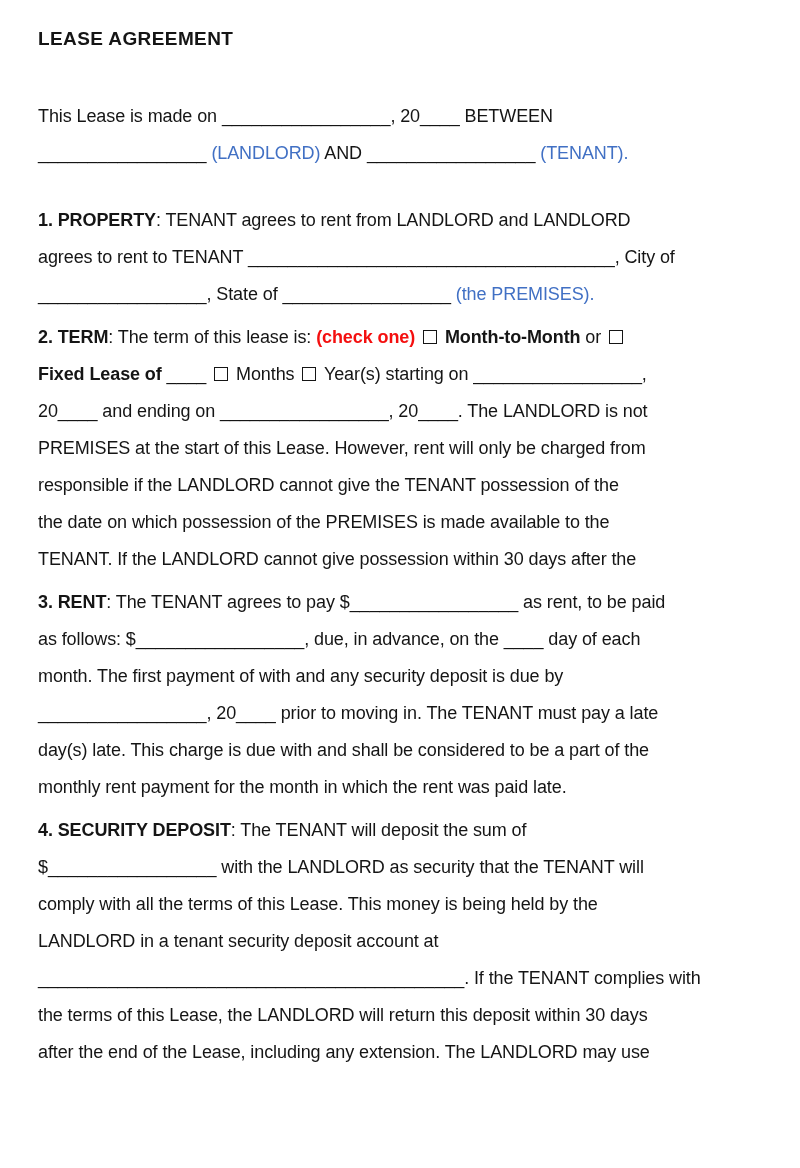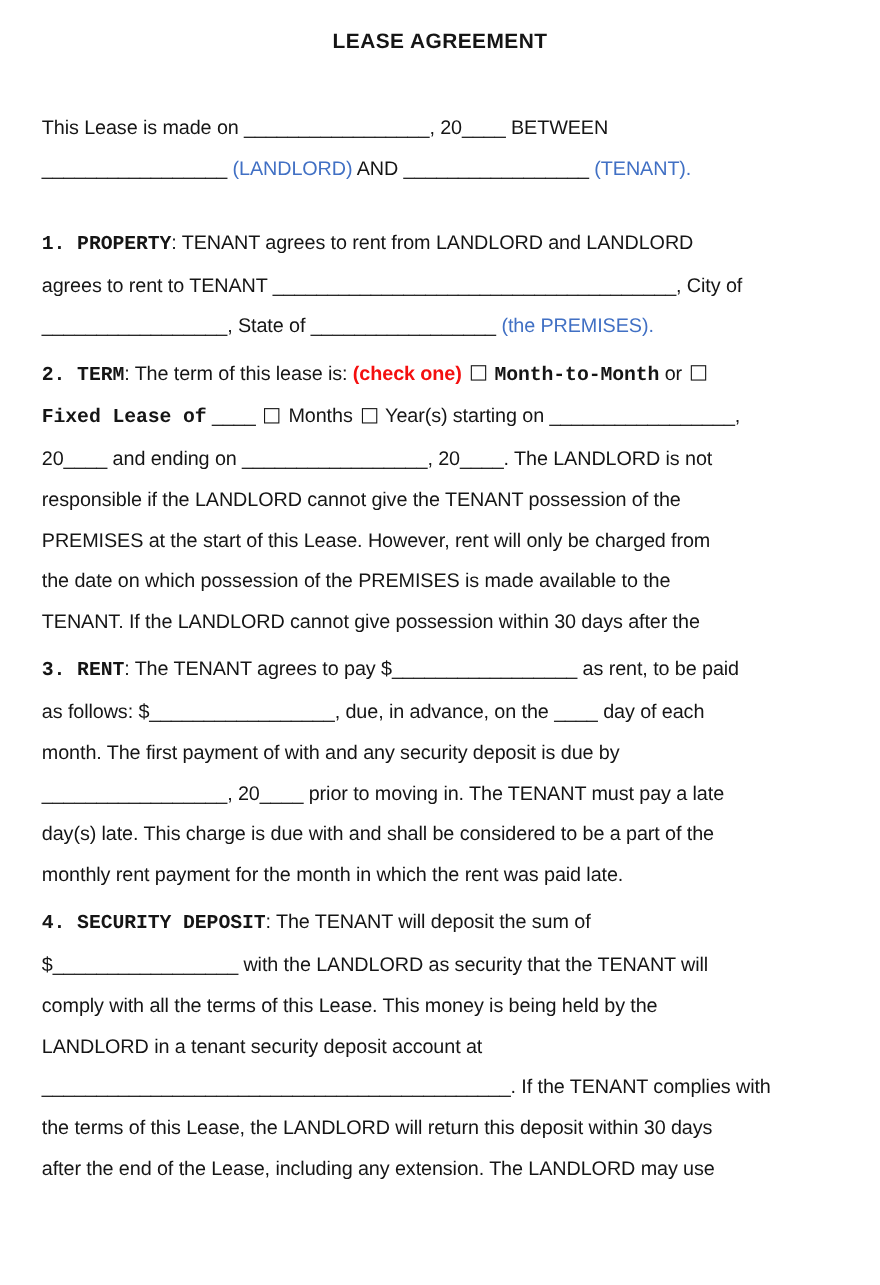--- a/index.html
+++ b/index.html
@@ -20,39 +20,39 @@
     font-family: "Liberation Sans", "DejaVu Sans", sans-serif;
     color: var(--ink);
   }
   .page {
     width: 800px;
     height: 1168px;
     padding: 26px 38px 0 38px;
   }
   .doc-title {
     margin: 0;
-    text-align: center;
+    text-align: left;
     font-size: 19px;
     line-height: 26px;
     font-weight: bold;
     letter-spacing: 0.4px;
   }
   .para { margin: 0; }
   .para .line {
     font-size: 18px;
     line-height: 37px;
     white-space: nowrap;
     letter-spacing: -0.1px;
   }
   .para.intro {
     margin-top: 46px;
     margin-bottom: 30px;
   }
   .para.section { margin-top: 6px; }
-  .seg-b { font-weight: bold; font-family: Liberation Mono, monospace; }
+  .seg-b { font-weight: bold; }
   .seg-blue { color: var(--blue); text-align: center; }
   .seg-red { color: var(--red); font-weight: bold; }
   .checkbox {
     display: inline-block;
     width: 14px;
     height: 14px;
     border: 1.6px solid var(--ink);
     vertical-align: -1px;
     margin: 0 3px;
     background: #ffffff;
@@ -70,22 +70,22 @@
       </div>
       <div class="para section">
         <div class="line"><span class="seg seg-b">1. PROPERTY</span><span class="seg">: TENANT agrees to rent from LANDLORD and LANDLORD</span></div>
         <div class="line"><span class="seg">agrees to rent to TENANT _____________________________________, City of</span></div>
         <div class="line"><span class="seg">_________________, State of _________________ </span><span class="seg seg-blue">(the PREMISES).</span></div>
       </div>
       <div class="para section">
         <div class="line"><span class="seg seg-b">2. TERM</span><span class="seg">: The term of this lease is: </span><span class="seg seg-red">(check one)</span><span class="seg"> </span><span class="checkbox"></span><span class="seg"> </span><span class="seg seg-b">Month-to-Month</span><span class="seg"> or </span><span class="checkbox"></span></div>
         <div class="line"><span class="seg seg-b">Fixed Lease of</span><span class="seg"> ____ </span><span class="checkbox"></span><span class="seg"> Months </span><span class="checkbox"></span><span class="seg"> Year(s) starting on _________________,</span></div>
         <div class="line"><span class="seg">20____ and ending on _________________, 20____. The LANDLORD is not</span></div>
+        <div class="line"><span class="seg">PREMISES at the start of this Lease. However, rent will only be charged from</span></div>
         <div class="line"><span class="seg">responsible if the LANDLORD cannot give the TENANT possession of the</span></div>
-        <div class="line"><span class="seg">PREMISES at the start of this Lease. However, rent will only be charged from</span></div>
         <div class="line"><span class="seg">the date on which possession of the PREMISES is made available to the</span></div>
         <div class="line"><span class="seg">TENANT. If the LANDLORD cannot give possession within 30 days after the</span></div>
       </div>
       <div class="para section">
         <div class="line"><span class="seg seg-b">3. RENT</span><span class="seg">: The TENANT agrees to pay $_________________ as rent, to be paid</span></div>
         <div class="line"><span class="seg">as follows: $_________________, due, in advance, on the ____ day of each</span></div>
         <div class="line"><span class="seg">month. The first payment of with and any security deposit is due by</span></div>
         <div class="line"><span class="seg">_________________, 20____ prior to moving in. The TENANT must pay a late</span></div>
         <div class="line"><span class="seg">day(s) late. This charge is due with and shall be considered to be a part of the</span></div>
         <div class="line"><span class="seg">monthly rent payment for the month in which the rent was paid late.</span></div>

